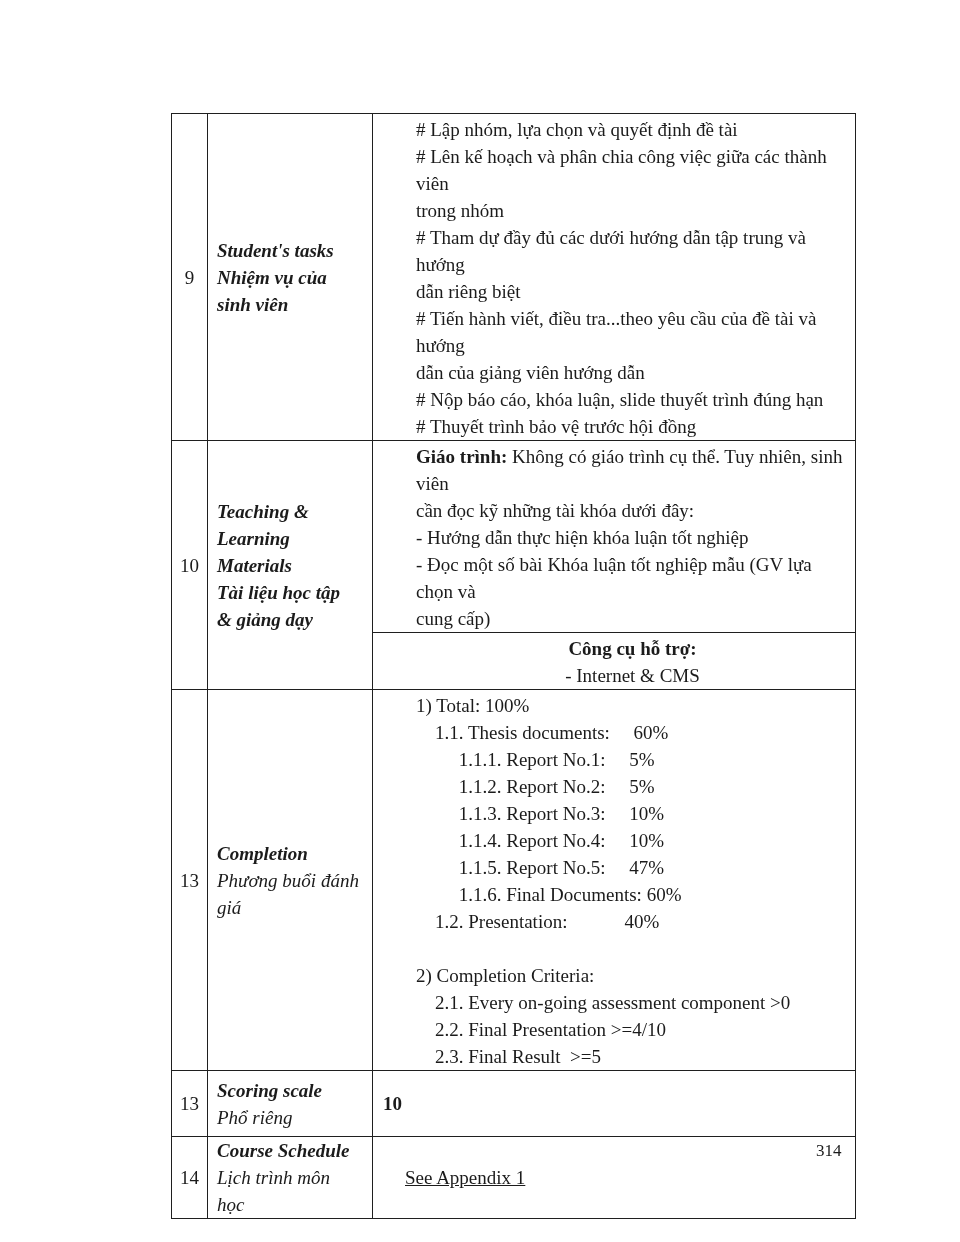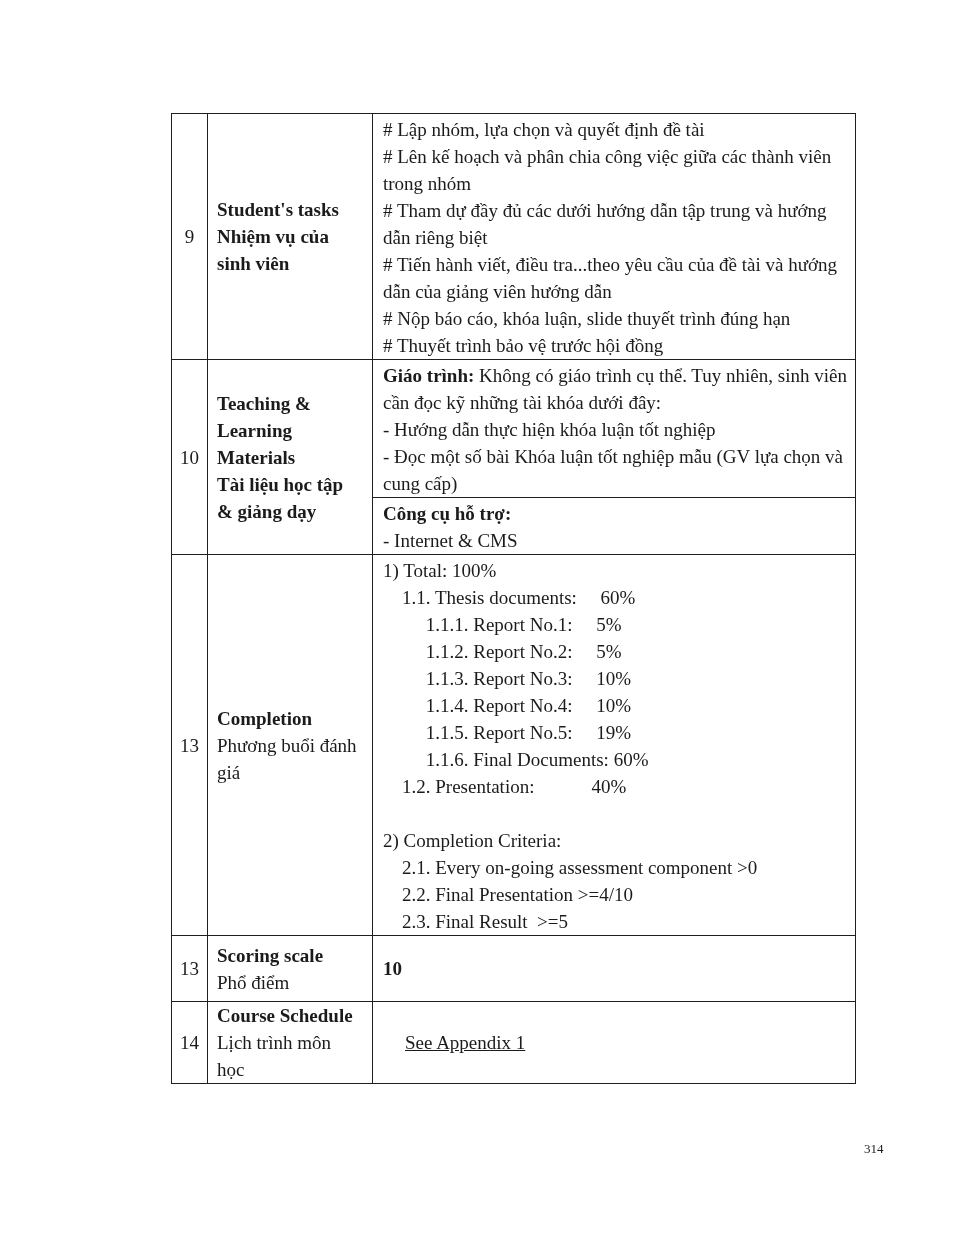--- a/index.html
+++ b/index.html
@@ -33,44 +33,45 @@
     overflow: hidden;
   }
   td.num {
     text-align: center;
     vertical-align: middle;
   }
   td.label {
     vertical-align: middle;
     padding-left: 9px;
     padding-right: 4px;
+    font-style: italic;
   }
   td.content {
     padding-left: 10px;
     padding-right: 6px;
     padding-top: 2px;
   }
   td.middle { vertical-align: middle; padding-top: 0; }
   .b { font-weight: bold; }
   .i { }
   .u { text-decoration: underline; margin-left: 22px; }
   .bold-all div { font-weight: bold; }
-  .cl { min-height: 27px; }
+  .cl { min-height: 27px; margin-left: 33px; }
   .pre .cl { white-space: pre; }
   .r9 td  { height: 245px; }
   .r10a td { height: 135px; }
-  .r10b td { height: 56px; }
+  .r10b td { height: 56px; text-align: center; }
   .r12 td { height: 379px; }
   .r13 td { height: 66px; }
   .r14 td { height: 82px; }
   .page-number {
     position: absolute;
-    left: 864px;
+    left: 816px;
     top: 1141px;
-    font-size: 13px;
+    font-size: 17px;
   }
 </style>
 </head>
 <body>
 
 <div class="page">
   <table class="doc-table">
     <colgroup>
       <col style="width:36px">
       <col style="width:165px">
@@ -126,35 +127,35 @@
         <div>Phương buổi đánh</div>
         <div>giá</div>
       </td>
       <td class="content pre">
         <div class="cl">1) Total: 100%</div>
         <div class="cl">    1.1. Thesis documents:     60%</div>
         <div class="cl">         1.1.1. Report No.1:     5%</div>
         <div class="cl">         1.1.2. Report No.2:     5%</div>
         <div class="cl">         1.1.3. Report No.3:     10%</div>
         <div class="cl">         1.1.4. Report No.4:     10%</div>
-        <div class="cl">         1.1.5. Report No.5:     19%</div>
+        <div class="cl">         1.1.5. Report No.5:     47%</div>
         <div class="cl">         1.1.6. Final Documents: 60%</div>
         <div class="cl">    1.2. Presentation:            40%</div>
         <div class="cl"></div>
         <div class="cl">2) Completion Criteria:</div>
         <div class="cl">    2.1. Every on-going assessment component &gt;0</div>
         <div class="cl">    2.2. Final Presentation &gt;=4/10</div>
         <div class="cl">    2.3. Final Result  &gt;=5</div>
       </td>
     </tr>
     <tr class="r13">
       <td class="num">13</td>
       <td class="label">
         <div class="b">Scoring scale</div>
-        <div>Phổ điểm</div>
+        <div>Phổ riêng</div>
       </td>
       <td class="content middle">
         <div class="b">10</div>
       </td>
     </tr>
     <tr class="r14">
       <td class="num">14</td>
       <td class="label">
         <div class="b">Course Schedule</div>
         <div>Lịch trình môn</div>

